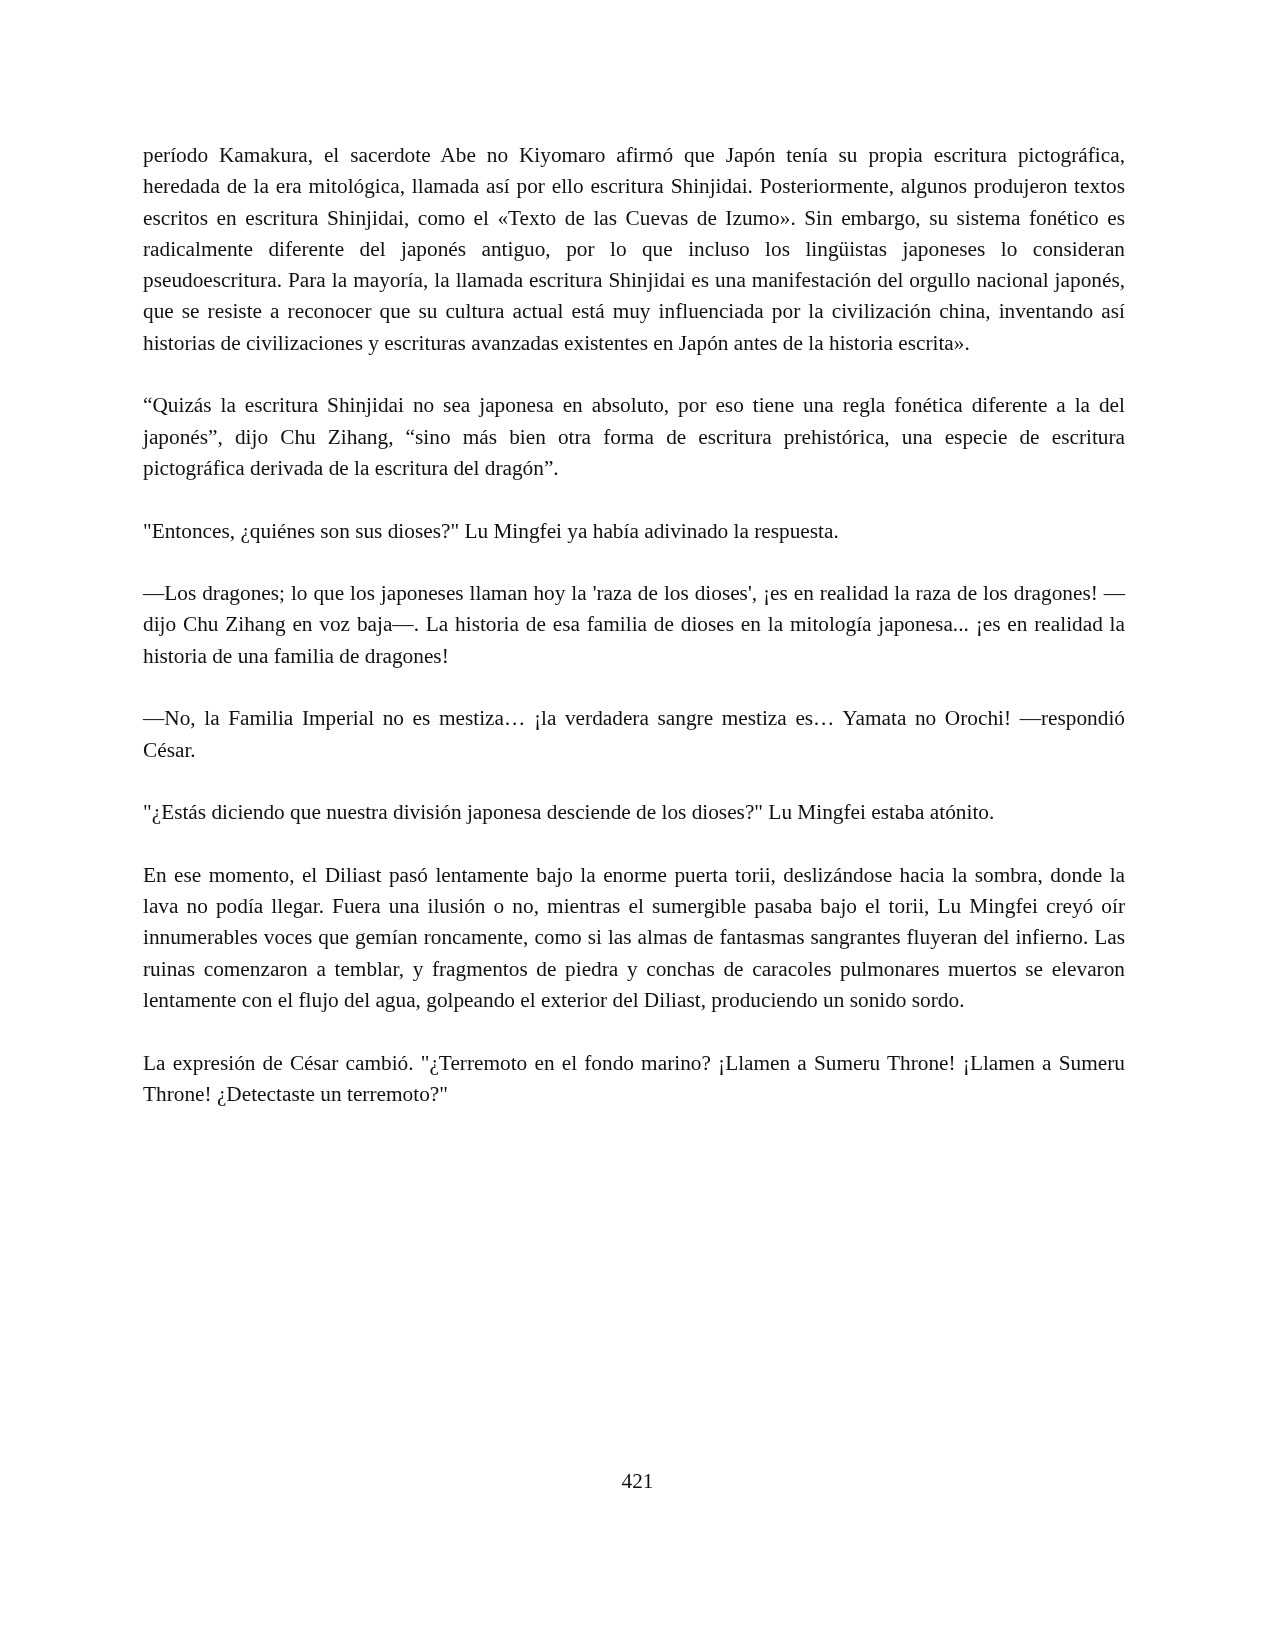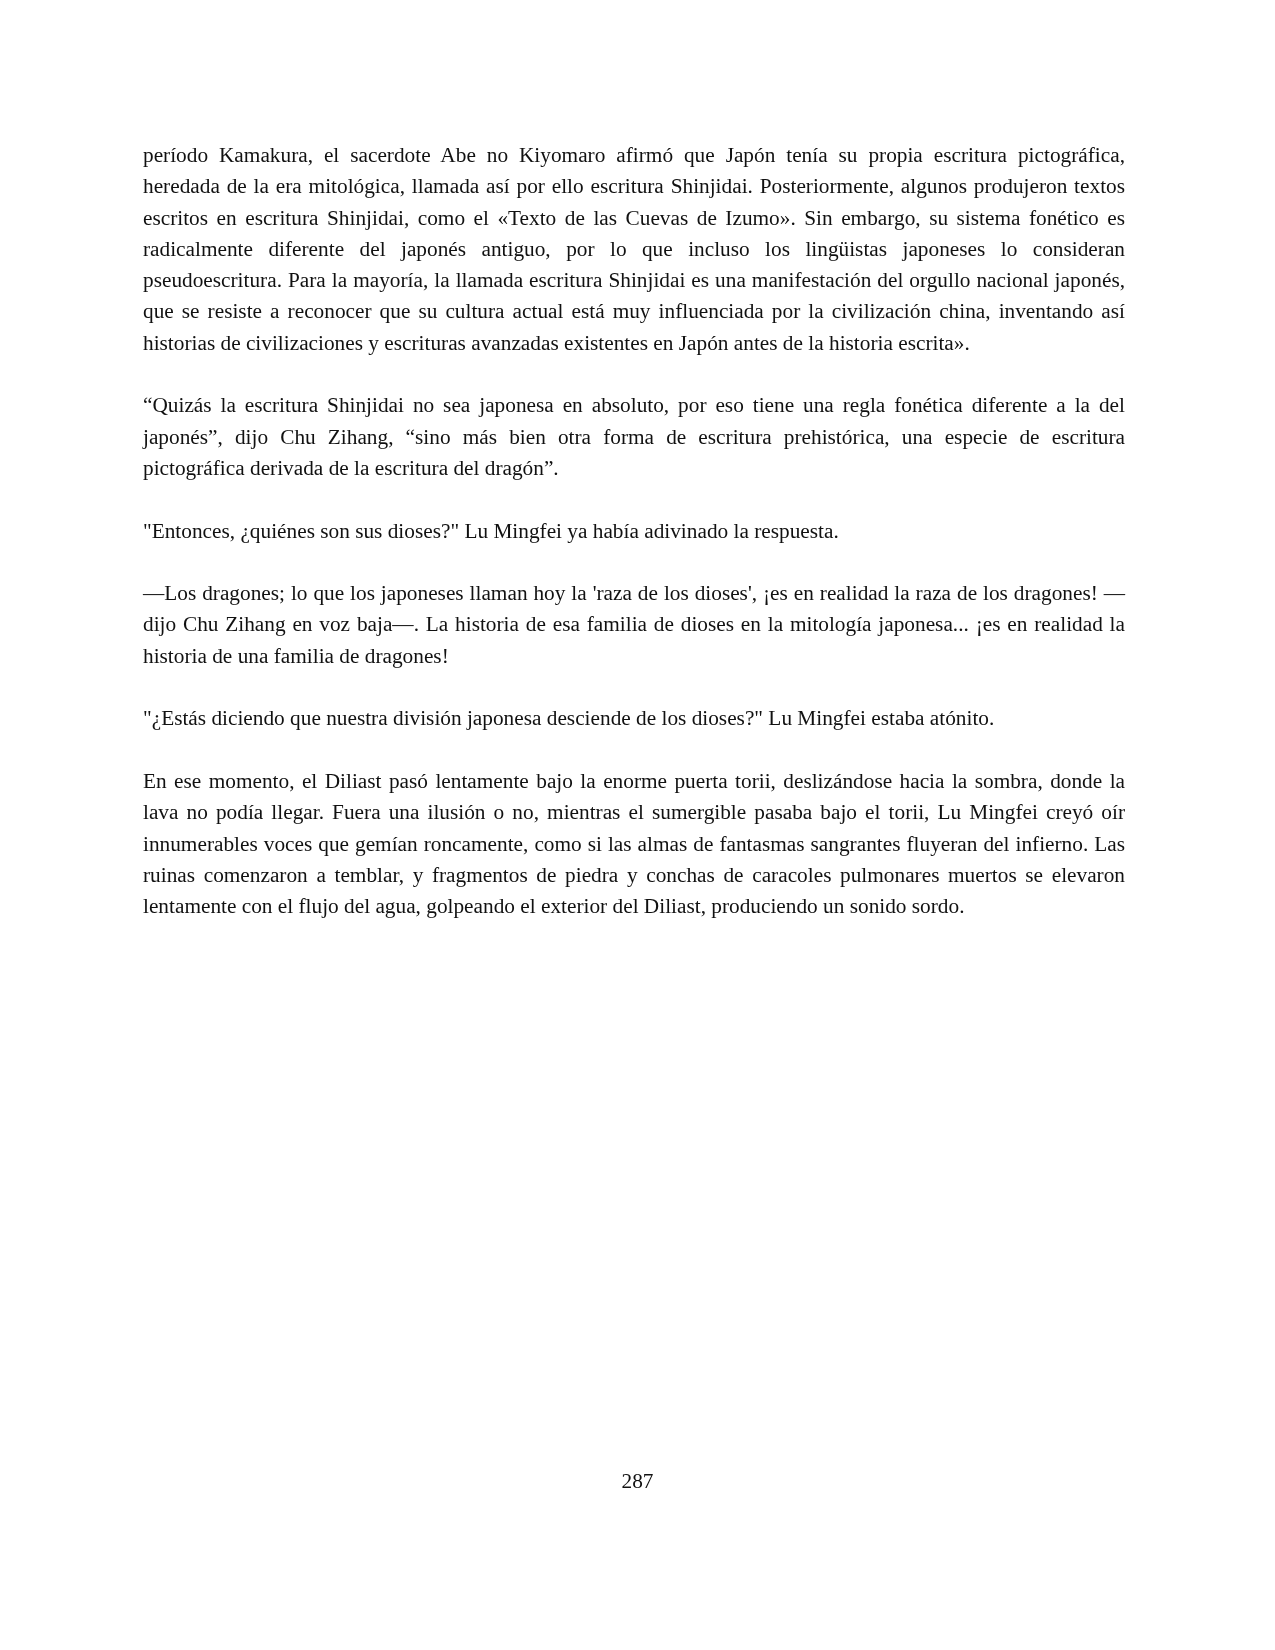--- a/index.html
+++ b/index.html
@@ -50,17 +50,19 @@
   </style>
 </head>
 <body>
 
 <div class="page">
   <div class="text-body">
     <p>período Kamakura, el sacerdote Abe no Kiyomaro afirmó que Japón tenía su propia escritura pictográfica, heredada de la era mitológica, llamada así por ello escritura Shinjidai. Posteriormente, algunos produjeron textos escritos en escritura Shinjidai, como el «Texto de las Cuevas de Izumo». Sin embargo, su sistema fonético es radicalmente diferente del japonés antiguo, por lo que incluso los lingüistas japoneses lo consideran pseudoescritura. Para la mayoría, la llamada escritura Shinjidai es una manifestación del orgullo nacional japonés, que se resiste a reconocer que su cultura actual está muy influenciada por la civilización china, inventando así historias de civilizaciones y escrituras avanzadas existentes en Japón antes de la historia escrita».</p>
     <p>“Quizás la escritura Shinjidai no sea japonesa en absoluto, por eso tiene una regla fonética diferente a la del japonés”, dijo Chu Zihang, “sino más bien otra forma de escritura prehistórica, una especie de escritura pictográfica derivada de la escritura del dragón”.</p>
     <p>"Entonces, ¿quiénes son sus dioses?" Lu Mingfei ya había adivinado la respuesta.</p>
     <p>—Los dragones; lo que los japoneses llaman hoy la 'raza de los dioses', ¡es en realidad la raza de los dragones! —dijo Chu Zihang en voz baja—. La historia de esa familia de dioses en la mitología japonesa... ¡es en realidad la historia de una familia de dragones!</p>
+    <p>—No, la Familia Imperial no es mestiza… ¡la verdadera sangre mestiza es… Yamata no Orochi! —respondió César.</p>
     <p>"¿Estás diciendo que nuestra división japonesa desciende de los dioses?" Lu Mingfei estaba atónito.</p>
     <p>En ese momento, el Diliast pasó lentamente bajo la enorme puerta torii, deslizándose hacia la sombra, donde la lava no podía llegar. Fuera una ilusión o no, mientras el sumergible pasaba bajo el torii, Lu Mingfei creyó oír innumerables voces que gemían roncamente, como si las almas de fantasmas sangrantes fluyeran del infierno. Las ruinas comenzaron a temblar, y fragmentos de piedra y conchas de caracoles pulmonares muertos se elevaron lentamente con el flujo del agua, golpeando el exterior del Diliast, produciendo un sonido sordo.</p>
+    <p>La expresión de César cambió. "¿Terremoto en el fondo marino? ¡Llamen a Sumeru Throne! ¡Llamen a Sumeru Throne! ¿Detectaste un terremoto?"</p>
   </div>
-  <div class="page-number">287</div>
+  <div class="page-number">421</div>
 </div>
 
 </body></html>

